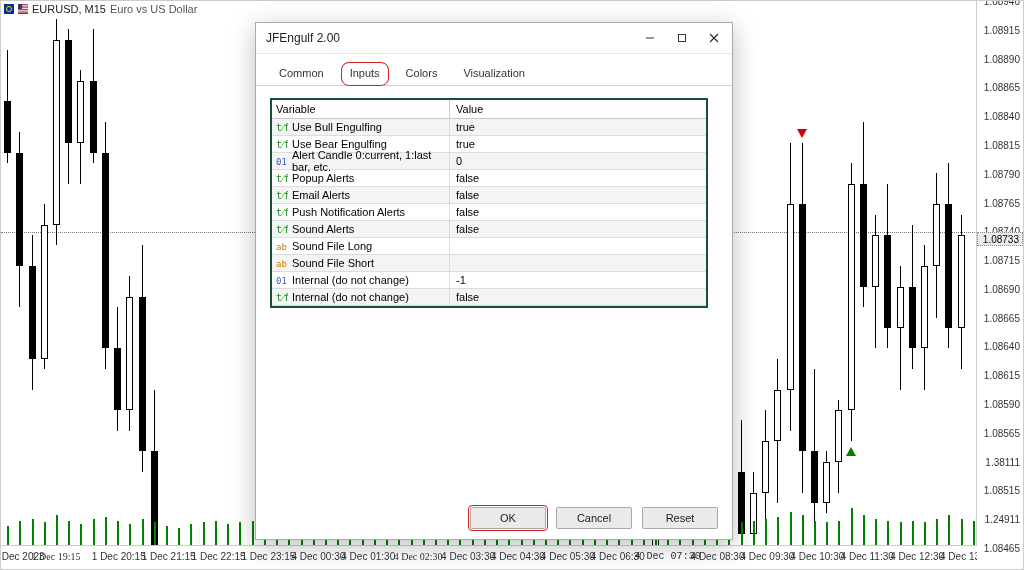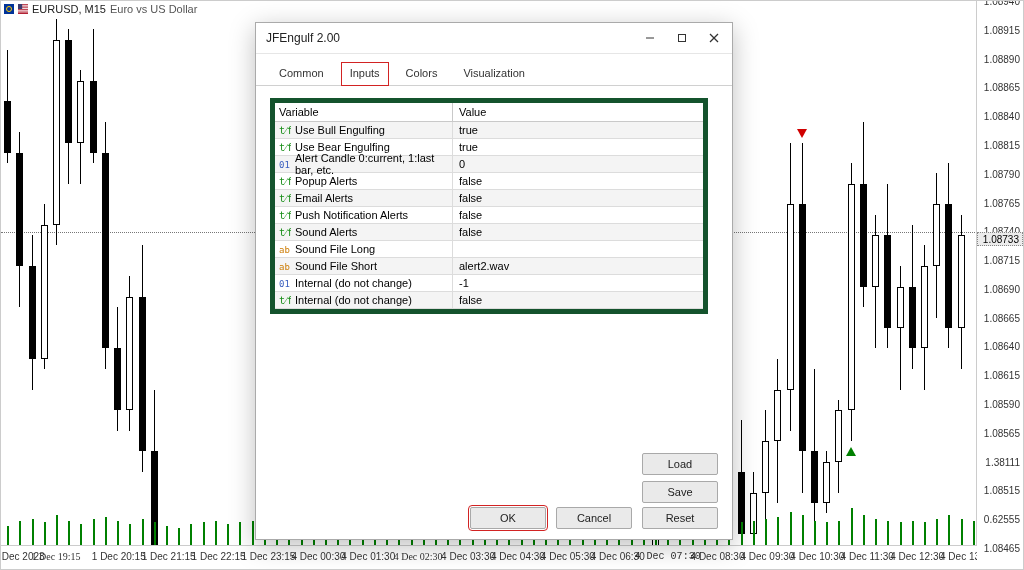--- a/index.html
+++ b/index.html
@@ -25,22 +25,22 @@
   
   .dialog{position:absolute;left:254px;top:21px;width:476px;height:516px;background:#fff;border:1px solid #aaa;box-shadow:0 6px 24px rgba(0,0,0,.25)}
   .titlebar{height:30px;display:flex;align-items:center;justify-content:space-between;padding:0 2px 0 10px;border-bottom:1px solid #e6e6e6}
   .titlebar .t{font-size:12px;color:#222}
   .winbtns{display:flex}
   .winbtn{width:32px;height:28px;display:flex;align-items:center;justify-content:center;color:#444}
   .winbtn svg{width:10px;height:10px}
   .tabbar{display:flex;gap:8px;padding:7px 10px 0 14px;height:24px;border-bottom:1px solid #d0d0d0}
   .tab{padding:4px 8px;font-size:11px;color:#333;border:1px solid transparent;border-bottom:none;position:relative;top:1px;background:transparent}
   .tab.active{border-color:#d0d0d0;background:#fff;border-top-left-radius:3px;border-top-right-radius:3px}
-  .tab.hl{outline:1px solid #d22323;outline-offset:-1px;border-radius:0}
-  .grid-wrap{margin:12px 24px 6px 14px;border:5px solid #14532d}
+  .tab.hl{outline:1px solid #d22323;outline-offset:-1px;border-radius:8px}
+  .grid-wrap{margin:12px 24px 6px 14px;border:2px solid #14532d}
   .grid-head,.grid-row{display:flex;border-bottom:1px solid #dcdcdc;height:16px;align-items:center;font-size:11px}
   .grid-head{height:18px;border-bottom:1px solid #c9c9c9;background:#fff}
   .grid-row:nth-child(odd){background:#f4f4f4}
   .grid-row:nth-child(even){background:#fff}
   .col-var{width:178px;display:flex;align-items:center;gap:4px;padding-left:4px;border-right:1px solid #dcdcdc;height:100%;box-sizing:border-box}
   .col-val{flex:1;padding-left:6px}
   .vicon{width:12px;height:12px;flex:0 0 12px}
   .side-btns{position:absolute;right:14px;top:430px;display:flex;flex-direction:column;gap:6px}
   .side-btns .btn{width:58px}
   .btn{height:20px;border:1px solid #a9a9a9;background:#eaeaea;font-size:11px;color:#222;display:inline-flex;align-items:center;justify-content:center;border-radius:2px;padding:0 8px}
@@ -256,21 +256,21 @@
       <div class="price-label" style="top: 230.316px;">1.08740</div>
       <div class="price-label" style="top: 259.105px;">1.08715</div>
       <div class="price-label" style="top: 287.895px;">1.08690</div>
       <div class="price-label" style="top: 316.684px;">1.08665</div>
       <div class="price-label" style="top: 345.474px;">1.08640</div>
       <div class="price-label" style="top: 374.263px;">1.08615</div>
       <div class="price-label" style="top: 403.053px;">1.08590</div>
       <div class="price-label" style="top: 431.842px;">1.08565</div>
       <div class="price-label" style="top: 460.632px;">1.38111</div>
       <div class="price-label" style="top: 489.421px;">1.08515</div>
-      <div class="price-label" style="top: 518.211px;">0.62555</div>
+      <div class="price-label" style="top: 518.211px;">1.24911</div>
       <div class="price-label" style="top: 547px;">1.08465</div>
       <div class="price-current" style="top: 238.377px;">1.08733</div>
     </div>
 
   <div class="time-axis" id="time-axis">
       <div class="time-label" style="left: 18px;">1 Dec 2023</div>
       <div class="time-label" style="left: 55px; font-family: Liberation Serif, serif;">1 Dec 19:15</div>
       <div class="time-label" style="left: 117.789px;">1 Dec 20:15</div>
       <div class="time-label" style="left: 167.684px;">1 Dec 21:15</div>
       <div class="time-label" style="left: 217.579px;">1 Dec 22:15</div>
@@ -398,45 +398,40 @@
               <span>Sound File Long</span>
             </div>
           </div>
           <div class="grid-row">
             <div class="col-var">
               <span class="vicon"><svg viewBox="0 0 12 12">
                   <text x="0" y="10" font-size="9" fill="#cc7a00" font-family="monospace">ab</text>
                 </svg></span>
               <span>Sound File Short</span>
             </div>
-            <div class="col-val">alert2.wav</div>
           </div>
           <div class="grid-row">
             <div class="col-var">
               <span class="vicon"><svg viewBox="0 0 12 12">
                   <text x="0" y="10" font-size="9" fill="#3a5fbf" font-family="monospace">01</text>
                 </svg></span>
               <span>Internal (do not change)</span>
             </div>
             <div class="col-val">-1</div>
           </div>
           <div class="grid-row">
             <div class="col-var">
               <span class="vicon"><svg viewBox="0 0 12 12">
                   <text x="0" y="10" font-size="10" fill="#1a8f1a" font-family="monospace">t⁄f</text>
                 </svg></span>
               <span>Internal (do not change)</span>
             </div>
             <div class="col-val">false</div>
           </div>
         </div>
-    </div>
-    <div class="side-btns">
-      <div class="btn">Load</div>
-      <div class="btn">Save</div>
     </div>
     <div class="bottom-btns">
       <div class="btn hl">OK</div>
       <div class="btn">Cancel</div>
       <div class="btn">Reset</div>
     </div>
   </div>
 
 </div>
 

